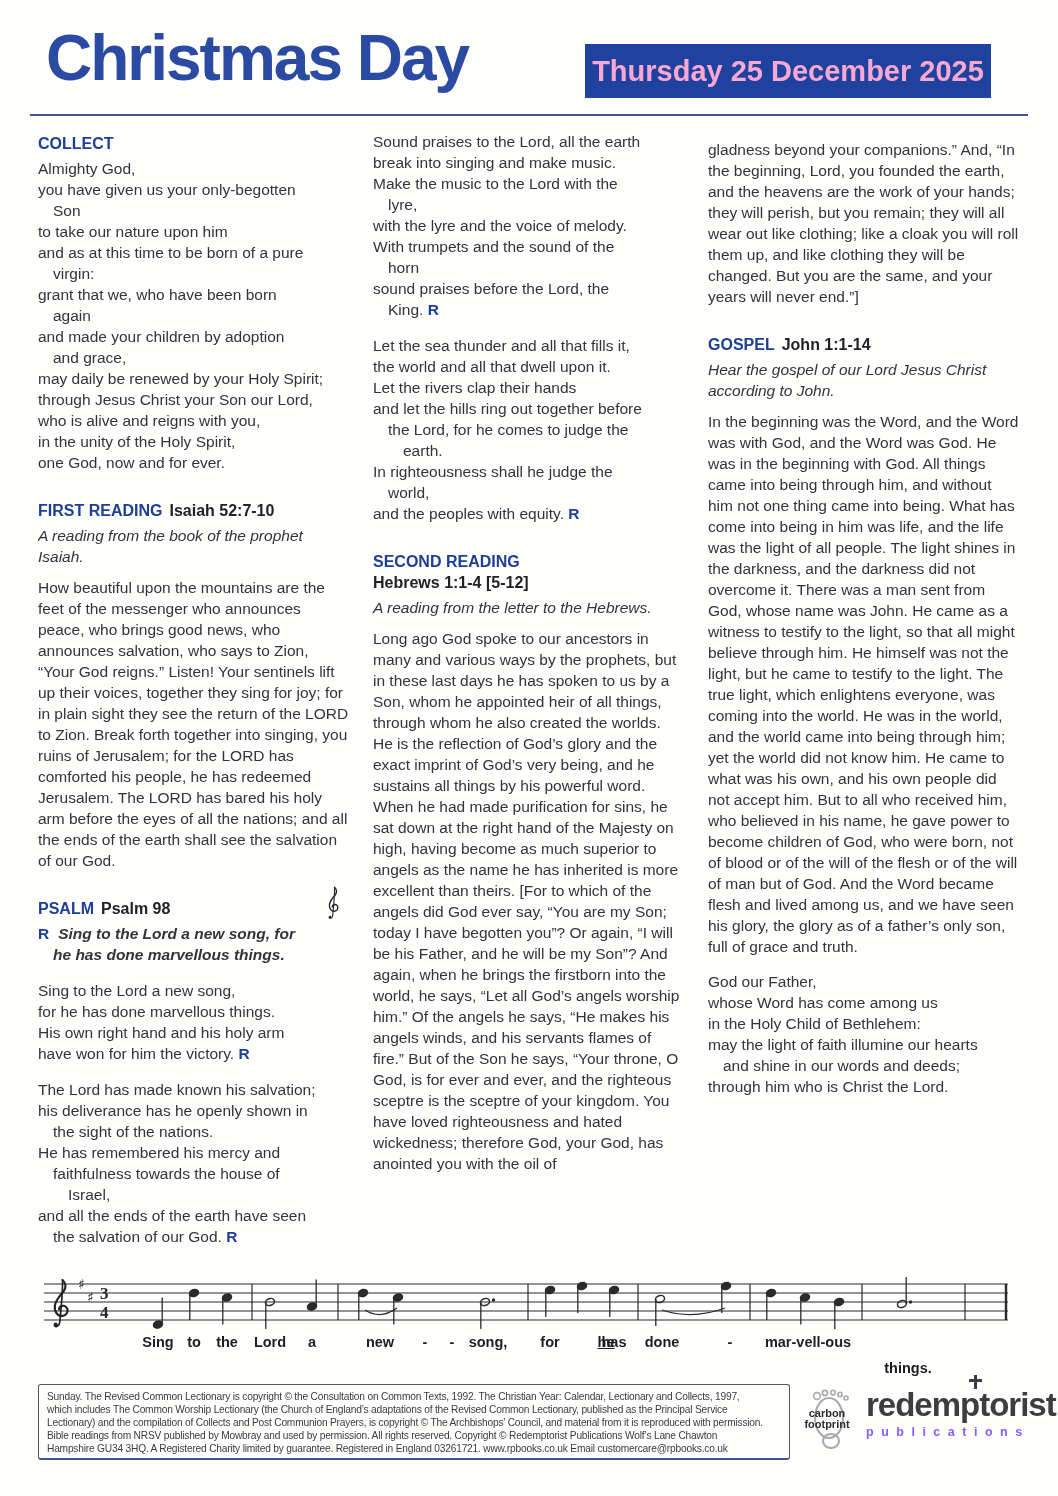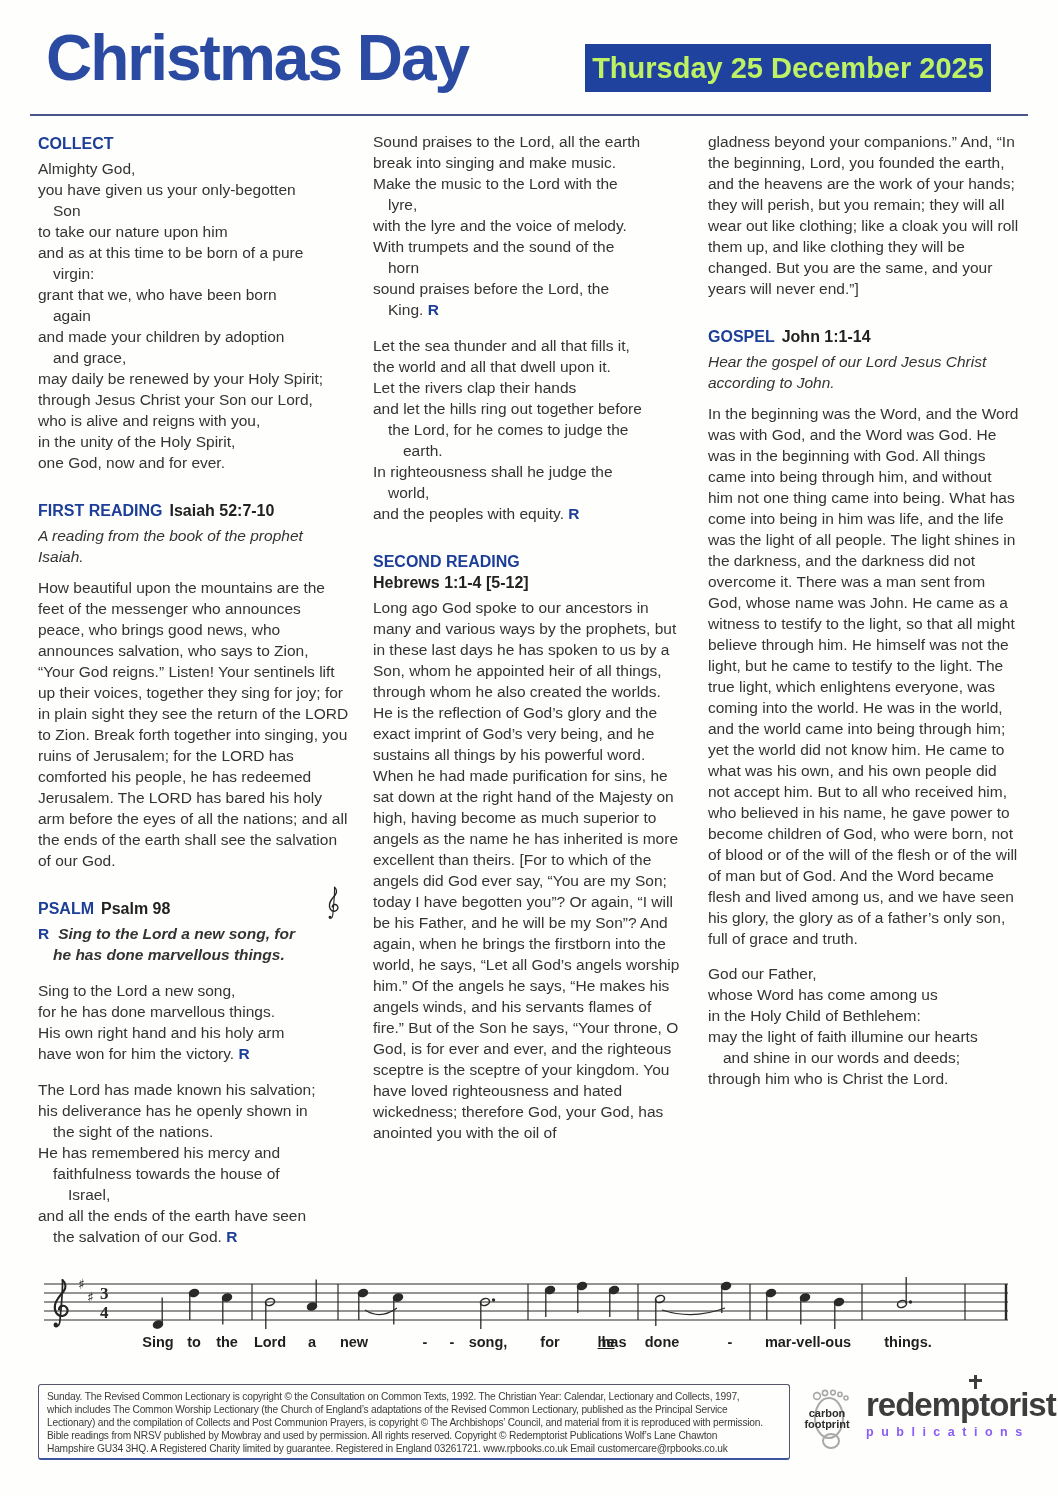--- a/index.html
+++ b/index.html
@@ -2,33 +2,33 @@
 <html><head>
 <meta charset="utf-8">
 <style>
   html,body{margin:0;padding:0;background:#e8e8e8;}
   .page{position:relative;width:1058px;height:1496px;margin:0 auto;background:#fefefd;
         font-family:"Liberation Sans","DejaVu Sans",sans-serif;color:#343434;overflow:hidden;}
 
   
   .hdr-title{position:absolute;top:26px;left:46px;font-size:64px;line-height:64px;font-weight:bold;
              color:#2b4ba3;letter-spacing:-2px;}
-  .date-badge{position:absolute;top:44px;left:585px;width:406px;height:48px;background:#1f429e;
-              color:#bef264;font-size:29px;font-weight:bold;display:flex;align-items:center;justify-content:center;}
+  .date-badge{position:absolute;top:44px;left:585px;width:406px;height:54px;background:#1f429e;
+              color:#f9a8d4;font-size:29px;font-weight:bold;display:flex;align-items:center;justify-content:center;}
   .hdr-rule{position:absolute;top:114px;left:30px;width:998px;border-top:2.5px solid #48568a;}
 
   
   .cols{position:absolute;top:131px;left:38px;width:982px;height:1140px;display:flex;gap:24px;overflow:hidden;}
   .col{flex:0 0 311px;width:311px;font-size:15.5px;line-height:21px;}
   .sec-h{font-size:16px;line-height:21px;font-weight:bold;color:#1c3e97;margin:27px 0 4px;position:relative;}
   .col .sec-h:first-child{margin-top:2px;}
   .sec-h .ref{color:#222222;margin-left:7px;}
   .sec-h.two .ref{display:block;margin-left:0;}
   .intro{font-style:italic;margin:0 0 10px;}
-  .para{margin:0 0 14px;}
+  .para{margin:8px 0 14px;}
   .verse{margin:0 0 15px;}
   .vl{padding-left:0;}
   .vl.i1{padding-left:15px;}
   .vl.i2{padding-left:30px;}
   .vl.bi{font-weight:bold;font-style:italic;}
   .rmark{color:#1c3e97;font-weight:bold;font-style:normal;}
   .rb{margin-right:9px;}
   .psalm-clef{position:absolute;right:2px;top:-16px;}
 
   
@@ -126,20 +126,21 @@
           <div class="vl">the world and all that dwell upon it.</div>
           <div class="vl">Let the rivers clap their hands</div>
           <div class="vl">and let the hills ring out together before</div>
           <div class="vl i1">the Lord, for he comes to judge the</div>
           <div class="vl i2">earth.</div>
           <div class="vl">In righteousness shall he judge the</div>
           <div class="vl i1">world,</div>
           <div class="vl">and the peoples with equity. <span class="rmark">R</span></div>
         </div>
         <div class="sec-h two"><span class="lab">SECOND READING</span><span class="ref">Hebrews 1:1-4 [5-12]</span></div>
+        <div class="intro">A reading from the letter to the Hebrews.</div>
         <div class="para">Long ago God spoke to our ancestors in many and various ways by the prophets, but in these last days he has spoken to us by a Son, whom he appointed heir of all things, through whom he also created the worlds. He is the reflection of God’s glory and the exact imprint of God’s very being, and he sustains all things by his powerful word. When he had made purification for sins, he sat down at the right hand of the Majesty on high, having become as much superior to angels as the name he has inherited is more excellent than theirs. [For to which of the angels did God ever say, “You are my Son; today I have begotten you”? Or again, “I will be his Father, and he will be my Son”? And again, when he brings the firstborn into the world, he says, “Let all God’s angels worship him.” Of the angels he says, “He makes his angels winds, and his servants flames of fire.” But of the Son he says, “Your throne, O God, is for ever and ever, and the righteous sceptre is the sceptre of your kingdom. You have loved righteousness and hated wickedness; therefore God, your God, has anointed you with the oil of</div>
       </div>
       <div class="col">
         <div class="para">gladness beyond your companions.” And, “In the beginning, Lord, you founded the earth, and the heavens are the work of your hands; they will perish, but you remain; they will all wear out like clothing; like a cloak you will roll them up, and like clothing they will be changed. But you are the same, and your years will never end.”]</div>
         <div class="sec-h"><span class="lab">GOSPEL</span><span class="ref">John 1:1-14</span></div>
         <div class="intro">Hear the gospel of our Lord Jesus Christ according to John.</div>
         <div class="para">In the beginning was the Word, and the Word was with God, and the Word was God. He was in the beginning with God. All things came into being through him, and without him not one thing came into being. What has come into being in him was life, and the life was the light of all people. The light shines in the darkness, and the darkness did not overcome it. There was a man sent from God, whose name was John. He came as a witness to testify to the light, so that all might believe through him. He himself was not the light, but he came to testify to the light. The true light, which enlightens everyone, was coming into the world. He was in the world, and the world came into being through him; yet the world did not know him. He came to what was his own, and his own people did not accept him. But to all who received him, who believed in his name, he gave power to become children of God, who were born, not of blood or of the will of the flesh or of the will of man but of God. And the Word became flesh and lived among us, and we have seen his glory, the glory as of a father’s only son, full of grace and truth.</div>
         <div class="verse">
           <div class="vl">God our Father,</div>
           <div class="vl">whose Word has come among us</div>
@@ -247,31 +248,31 @@
         </g>
         <path d="M 325 42 Q 340.5 52 357 40" fill="none" stroke="#2a2a2a" stroke-width="1.3"></path>
         <path d="M 622 42 Q 653 52 685 40" fill="none" stroke="#2a2a2a" stroke-width="1.3"></path>
       </svg>
     <div class="lyrics" id="lyrics">
         <span style="left: 118px;">Sing</span>
         <span style="left: 154px;">to</span>
         <span style="left: 187px;">the</span>
         <span style="left: 230px;">Lord</span>
         <span style="left: 272px;">a</span>
-        <span style="left: 314px;">new</span>
+        <span style="left: 340px;">new</span>
         <span style="left: 385px;">-</span>
         <span style="left: 412px;">-</span>
         <span style="left: 448px;">song,</span>
         <span style="left: 510px;">for</span>
         <span style="left: 566px; text-decoration: underline;">he</span>
         <span style="left: 574px;">has</span>
         <span style="left: 622px;">done</span>
         <span style="left: 690px;">-</span>
         <span style="left: 768px;">mar-vell-ous</span>
-        <span style="left: 868px;">things.</span>
+        <span style="left: 868px; margin-top: 26px;">things.</span>
       </div>
   </div>
 
   <div class="copy-box" id="copybox">
       <div>Sunday. The Revised Common Lectionary is copyright © the Consultation on Common Texts, 1992. The Christian Year: Calendar, Lectionary and Collects, 1997,</div>
       <div>which includes The Common Worship Lectionary (the Church of England’s adaptations of the Revised Common Lectionary, published as the Principal Service</div>
       <div>Lectionary) and the compilation of Collects and Post Communion Prayers, is copyright © The Archbishops’ Council, and material from it is reproduced with permission.</div>
       <div>Bible readings from NRSV published by Mowbray and used by permission. All rights reserved. Copyright © Redemptorist Publications Wolf’s Lane Chawton</div>
       <div>Hampshire GU34 3HQ. A Registered Charity limited by guarantee. Registered in England 03261721. www.rpbooks.co.uk Email customercare@rpbooks.co.uk</div>
     </div>

